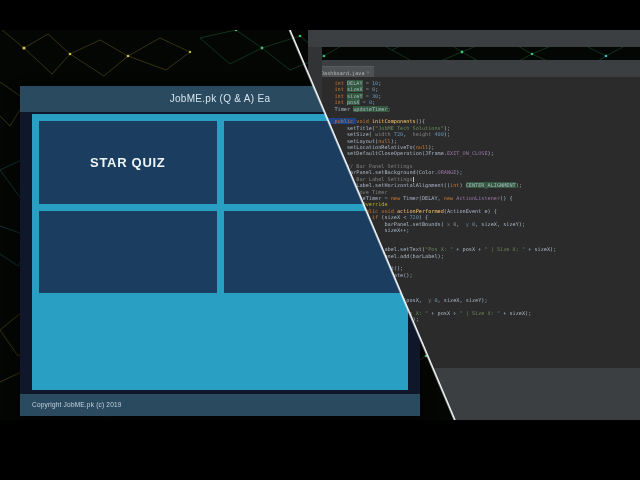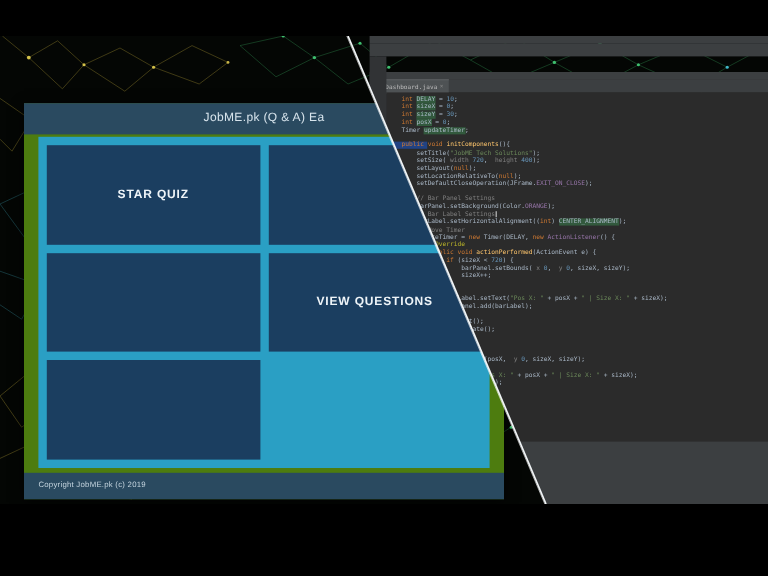--- a/index.html
+++ b/index.html
@@ -46,30 +46,30 @@
   .ann{color:#bbb529;}
   .hl{background:#32593d;}
   .hl2{background:#214283;}
   .caret{display:inline-block;width:1px;height:5px;background:#c0c0c0;vertical-align:-1px;}
   #ide-runpane{position:absolute;left:0;top:342px;width:332px;height:26px;background:#2b2b2b;
                border-top:1px solid #3c3f41;}
   #ide-runline{position:absolute;left:40px;top:374px;width:300px;font-size:4.3px;color:#9a9a9a;
                font-family:"DejaVu Sans Mono",monospace;white-space:nowrap;overflow:hidden;z-index:4;}
 
   
-  #app{position:absolute;left:20px;top:56px;width:400px;height:330px;background:#4d7c0f;
+  #app{position:absolute;left:20px;top:56px;width:400px;height:330px;background:#0f172a;
        box-shadow:0 2px 10px rgba(0,0,0,.7);}
   #app-titlebar{position:absolute;left:0;top:0;width:400px;height:26px;background:#2a4a60;}
   #app-title{position:absolute;left:0;top:0;width:400px;height:26px;line-height:26px;
              text-align:center;font-size:10px;color:#d7e4ec;letter-spacing:.3px;}
   #app-body{position:absolute;left:12px;top:28px;width:376px;height:276px;background:#2a9fc4;
             display:grid;grid-template-columns:1fr 1fr;grid-template-rows:1fr 1fr 1fr;
             gap:7px;padding:7px;box-sizing:border-box;}
   .tile{background:#1b3e60;display:flex;align-items:center;justify-content:center;}
-  .tile-label{font-size:10px;font-weight:bold;color:#eef4f8;letter-spacing:.7px;
+  .tile-label{font-size:13px;font-weight:bold;color:#eef4f8;letter-spacing:.7px;
               font-family:"Liberation Sans",sans-serif;}
   #app-footer{position:absolute;left:0;top:308px;width:400px;height:22px;background:#2a4a60;}
   #app-copyright{position:absolute;left:12px;top:308px;height:22px;line-height:22px;
                  font-size:6.5px;color:#c4d4de;letter-spacing:.2px;}
 
   
   #diag-mask{position:absolute;left:0;top:0;width:640px;height:390px;pointer-events:none;z-index:60;}
 </style>
 </head>
 <body>
@@ -247,23 +247,20 @@
         <div class="tile">
           <span class="tile-label">STAR QUIZ</span>
         </div>
         <div class="tile">
           <span class="tile-label"></span>
         </div>
         <div class="tile">
           <span class="tile-label"></span>
         </div>
         <div class="tile">
-          <span class="tile-label">VIEW QUESTIONS</span>
-        </div>
-        <div class="tile">
           <span class="tile-label"></span>
         </div>
       </div>
 
       <div id="app-footer"></div>
       <div id="app-copyright">Copyright JobME.pk (c) 2019</div>
     </div>
 
     <svg id="diag-mask" viewBox="0 0 640 390" xmlns="http://www.w3.org/2000/svg">
       <defs>

